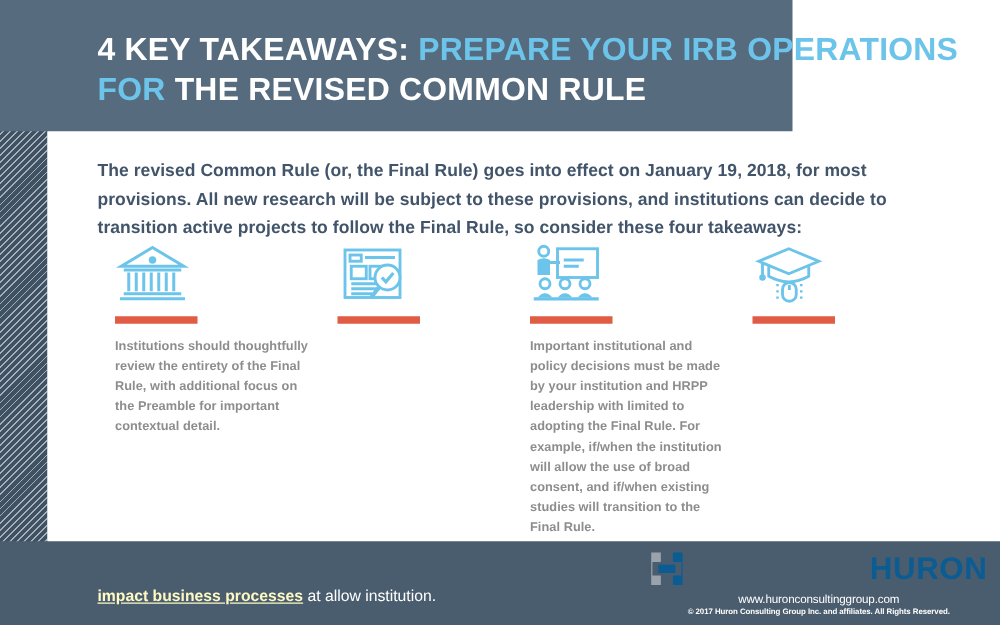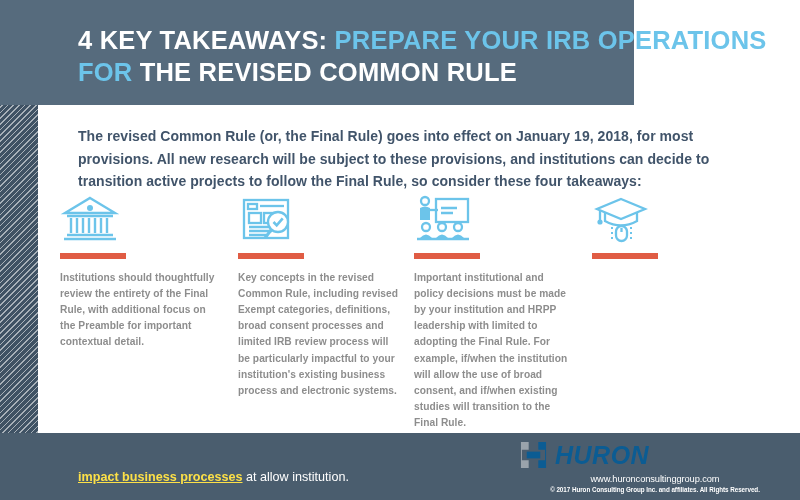--- a/index.html
+++ b/index.html
@@ -47,21 +47,21 @@
     font-size:14px; line-height:1.62; color:#41546a; font-weight:bold;
     letter-spacing:.05px;
   }
 
   
   #columns {
     position:absolute; left:38px; top:192px; width:724px; height:235px;
     display:flex; z-index:4;
   }
   .col { width:192px; margin-right:0; padding-right:22px; position:relative; }
-  .col:nth-child(1){ margin-left:22px; }
+  .col:nth-child(1){ margin-left:54px; }
   .col:nth-child(2){ margin-left:-4px; }
   .col:nth-child(3){ margin-left:-6px; }
   .col:nth-child(4){ margin-left:-4px; }
 
   .icon-wrap { height:52px; display:flex; align-items:flex-end; }
   .accent-bar {
     width:66px; height:6px; background:#e05c44; margin-top:9px;
   }
   .col-text {
     margin-top:11px; font-size:10.2px; line-height:1.58;
@@ -72,30 +72,30 @@
   
   #footer {
     position:absolute; left:0; top:433px; width:800px; height:67px;
     background:#4a5d6e; z-index:3;
   }
   #footer-cta {
     position:absolute; left:78px; top:16px; width:400px;
     font-size:12.6px; line-height:1.5; color:#ffffff;
   }
   #footer-cta-link {
-    color:#fde047; font-weight:bold; text-decoration:underline;
+    color:#fef9c3; font-weight:bold; text-decoration:underline;
     cursor:pointer;
   }
 
   #brand {
     position:absolute; left:520px; top:8px; width:270px;
     text-align:center;
   }
   #logo-row {
-    display:flex; align-items:center; justify-content:flex-start; gap:8px;font-style:italic;
+    display:flex; align-items:center; justify-content:space-between; gap:8px;
   }
   #logo-mark { width:27px; height:28px; }
   #logo-word {
     font-size:25px; font-weight:bold; color:#0b5c93;
     letter-spacing:.5px; line-height:1;
   }
   #brand-url {
     margin-top:5px; font-size:9.3px; font-weight:normal;
     color:#ffffff; letter-spacing:-.1px;
   }
@@ -148,21 +148,20 @@
           <rect x="11" y="19" width="12" height="10"></rect>
           <rect x="26" y="19" width="11" height="10"></rect>
           <path d="M11 33 H34 M11 37 H34 M11 41 H28"></path>
           <circle cx="40" cy="28" r="10" fill="#ffffff"></circle>
           <path d="M35.5 28 l3.2 3.4 l6-7" stroke-width="2.6"></path>
           <path d="M33 36 L27 44" stroke-width="3.2"></path>
         </g>
       </svg>
     </div>
     <div class="accent-bar"></div>
-    <div class="col-text">Key concepts in the revised Common Rule, including revised Exempt categories, definitions, broad consent processes and limited IRB review process will be particularly impactful to your institution's existing business process and electronic systems.</div>
   </div>
 
   <div class="col">
     <div class="icon-wrap">
       <svg width="58" height="50" viewBox="0 0 58 50">
         <g fill="none" stroke="#6cc4ea" stroke-width="2.3">
           <rect x="22" y="5" width="32" height="23"></rect>
           <path d="M27 14 H43 M27 19 H39"></path>
           <circle cx="11" cy="7" r="4"></circle>
           <path d="M6 14 q5 -3 10 0 v12 h-10 z" fill="#6cc4ea" stroke="none"></path>

